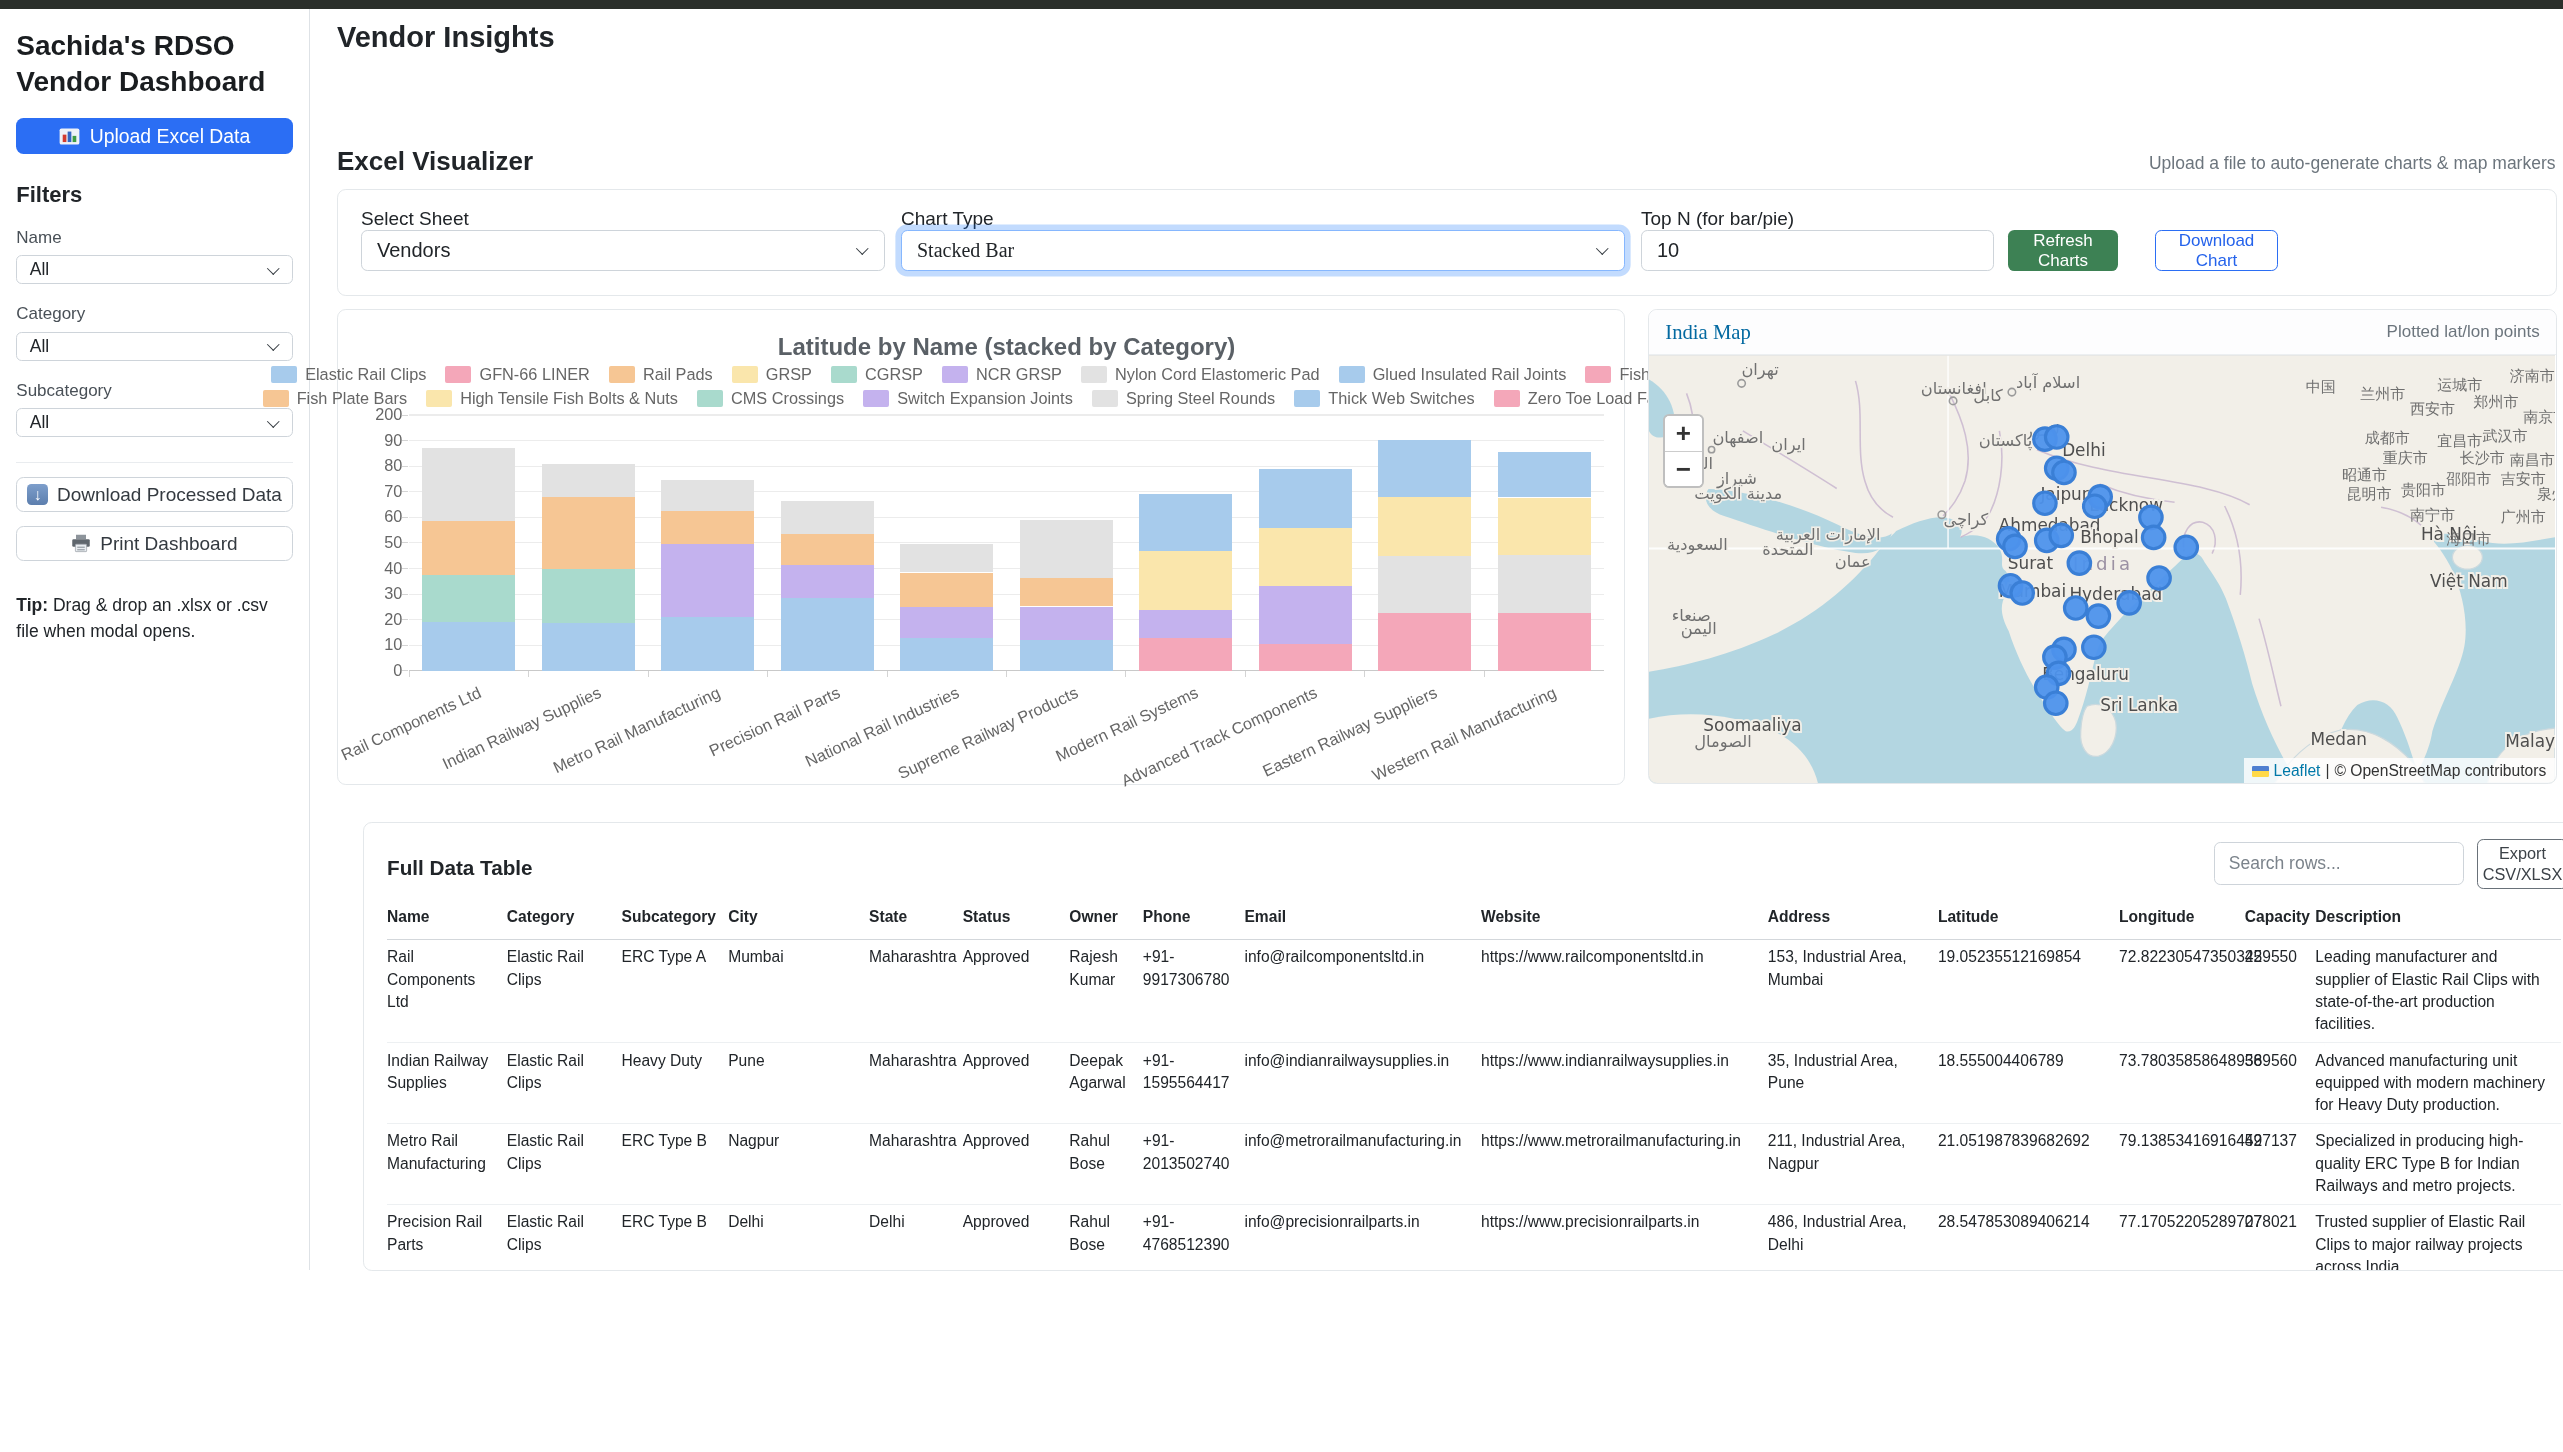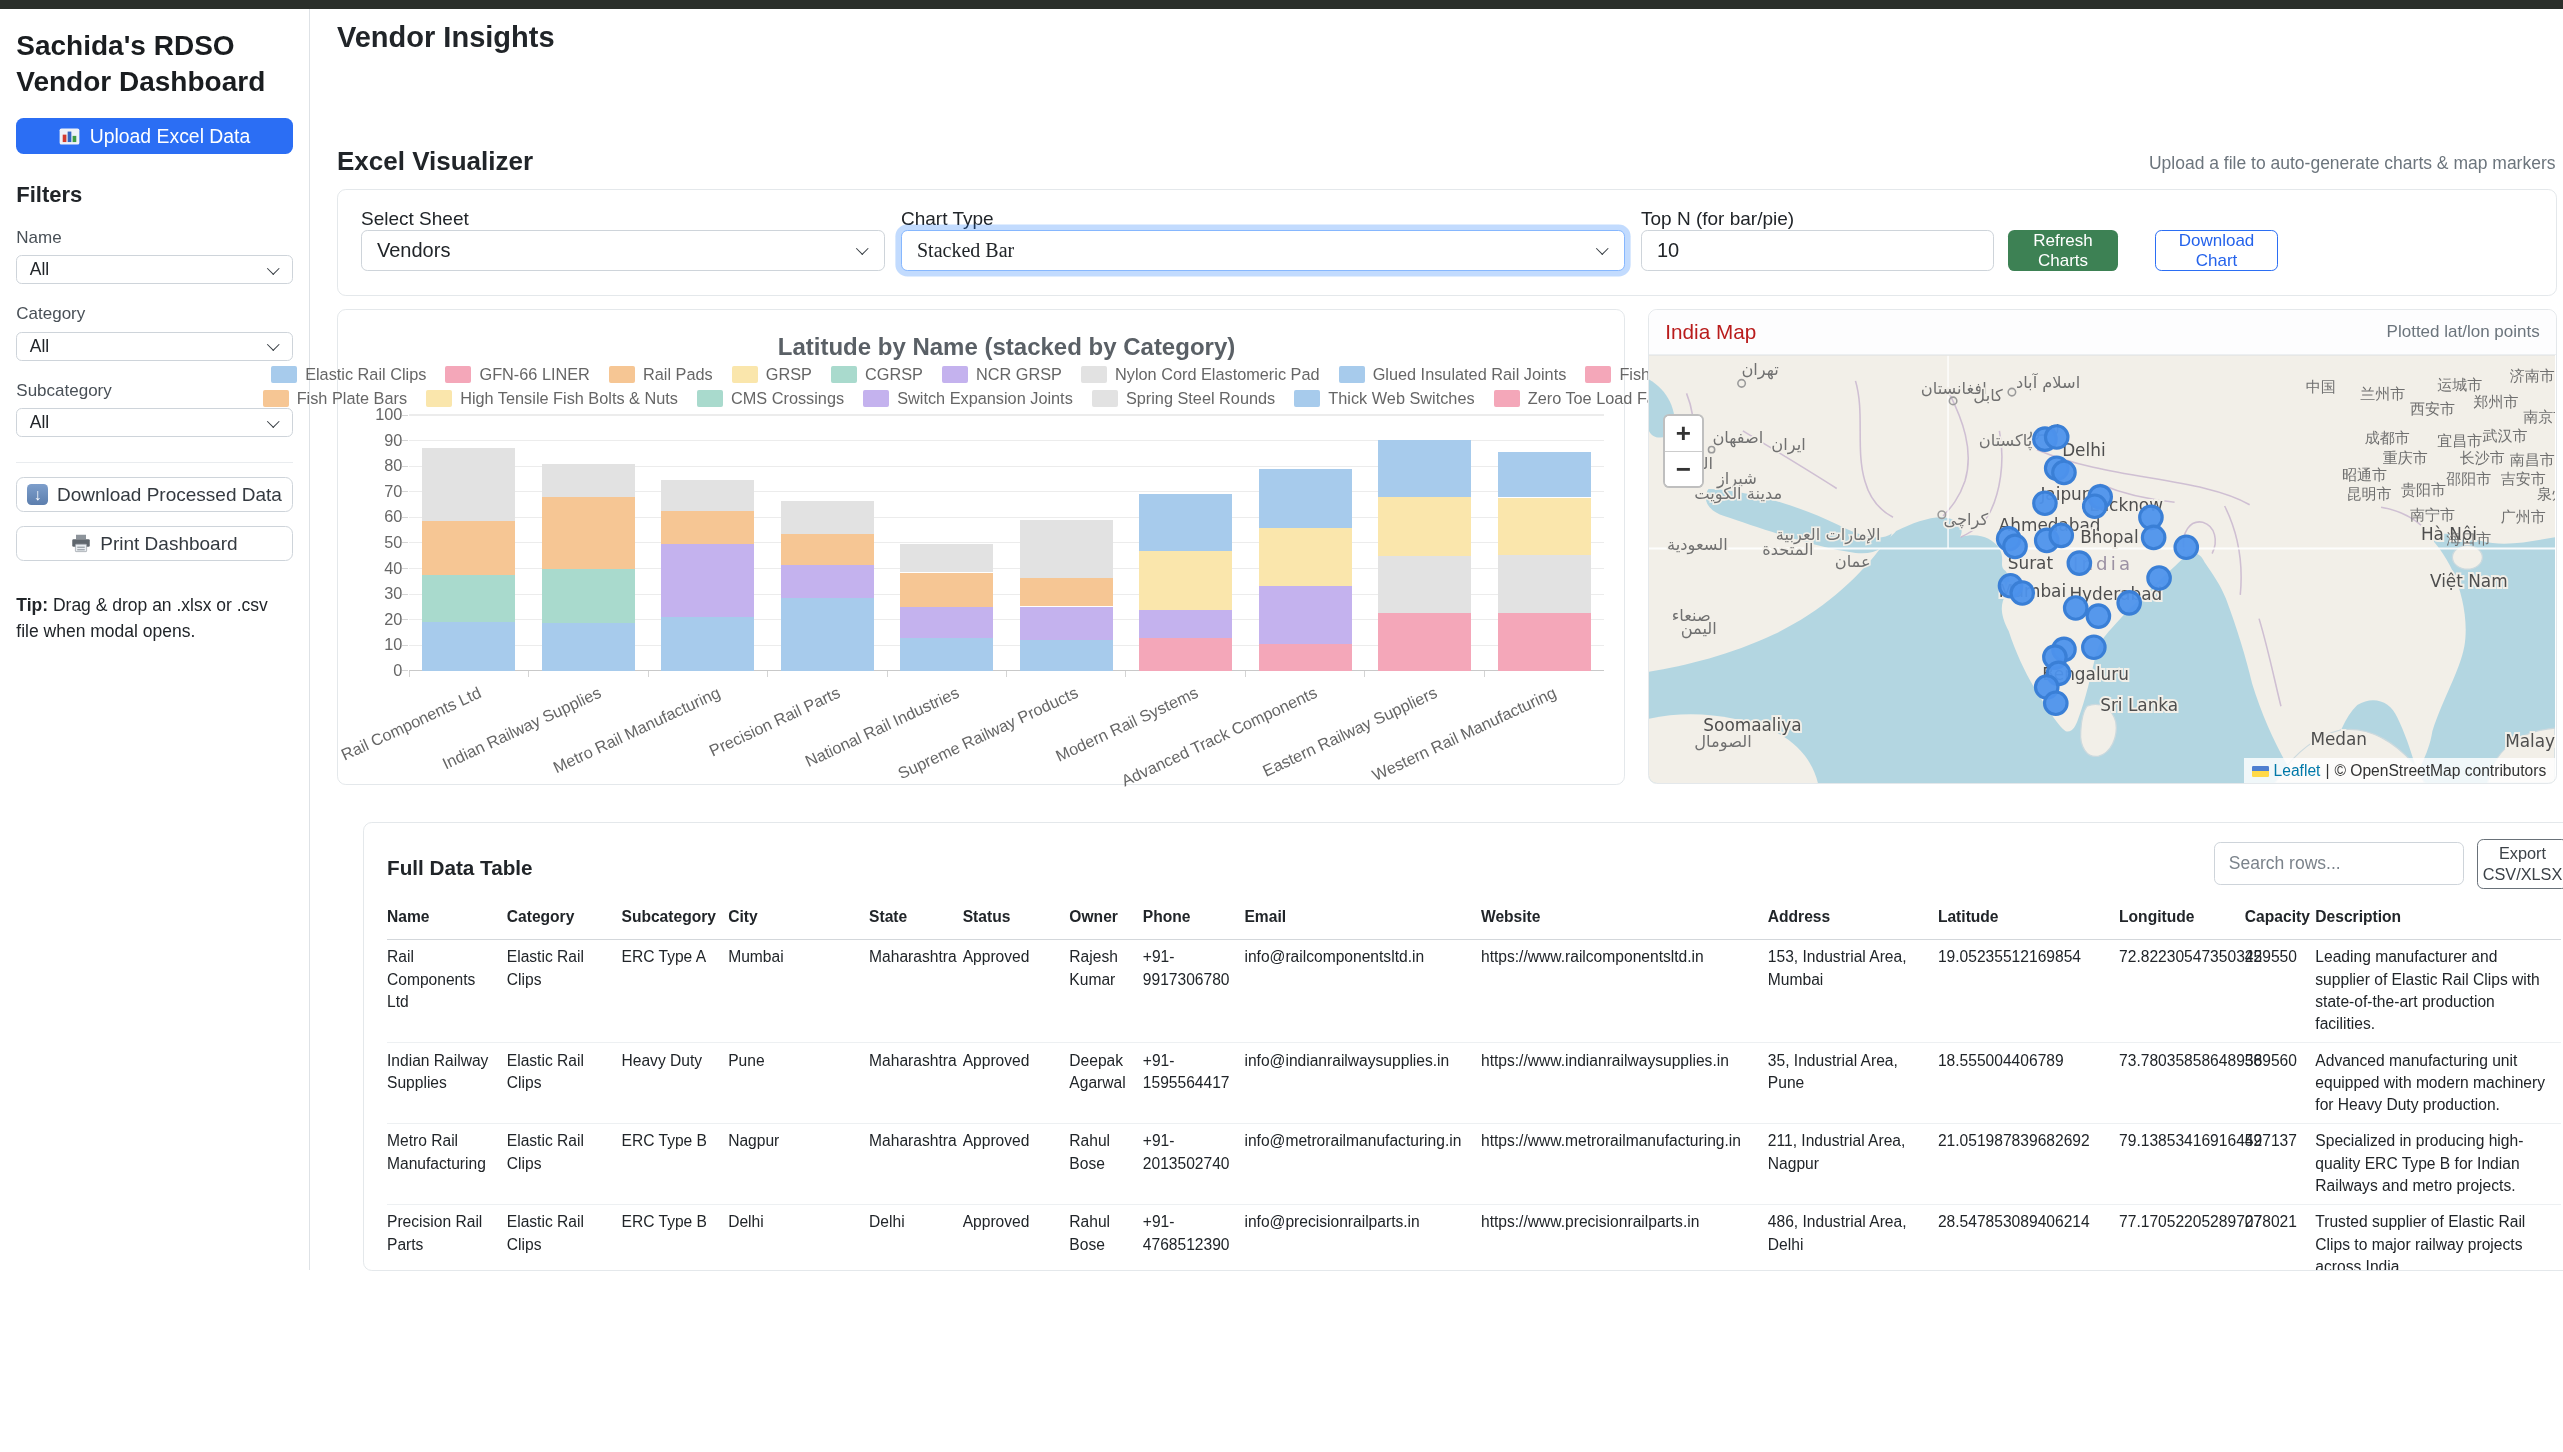--- a/index.html
+++ b/index.html
@@ -50,21 +50,21 @@
   .ytick { position:absolute; width:50px; text-align:right; font-size:16.3px; color:#666; }
   .ytickmark { position:absolute; width:6.3px; height:1.3px; background:#d4d4d4; }
   .xtickmark { position:absolute; width:1.3px; height:6.3px; background:#d4d4d4; }
   .bar { position:absolute; bottom:0; }
   .seg { position:absolute; left:0; width:100%; }
   .xlabel { position:absolute; width:263px; text-align:right; font-size:16.3px; color:#666; transform:rotate(-25deg); transform-origin:100% 0; white-space:nowrap; }
 
   
   .card-map { left:1648px; top:309px; width:909px; height:475px; overflow:hidden; }
   .map-header { position:absolute; left:0; top:0; width:100%; height:45px; background:#fdfdfe; border-bottom:1.3px solid #eceff1; display:flex; align-items:center; justify-content:space-between; padding:0 16.3px; border-radius:7.5px 7.5px 0 0; }
-  .map-title { font-size:20.7px; font-weight:500; color:#b91c1c; }
+  .map-title { font-size:20.7px; font-weight:500; color:#0369a1;font-family:Liberation Serif, serif; }
   .map-note { font-size:17px; color:#6c757d; }
   .map-body { position:absolute; left:0; top:45px; width:906px; height:429px; background:#e5e5e5; }
   .map-body svg text { font-family:"DejaVu Sans", sans-serif; }
   .lbl-city { font-size:27px; fill:#4e4e4e; paint-order:stroke; stroke:#f2efe8; stroke-width:6px; }
   .lbl-ar { font-size:26px; fill:#707070; paint-order:stroke; stroke:#f2efe8; stroke-width:5px; }
   .lbl-zh { font-size:24px; fill:#6f6f6f; }
   .lbl-country { font-size:29px; fill:#9b91a3; letter-spacing:5px; }
   .zoomctl { position:absolute; left:13.8px; top:59px; width:41px; border:2.5px solid rgba(0,0,0,.25); border-radius:6.3px; overflow:hidden; background:#fff; }
   .zoombtn { width:100%; height:35px; background:#fff; border:none; font-size:26px; font-weight:700; color:#333; line-height:33px; text-align:center; font-family:inherit; }
   .zoombtn + .zoombtn { border-top:1.3px solid #ccc; }
@@ -355,21 +355,21 @@
         <div class="ytick" style="left: 14.4px; top: 223px; position: absolute;">50</div>
         <div class="ytickmark" style="position: absolute; left: 64px; top: 232px;"></div>
         <div class="ytick" style="left: 14.4px; top: 197px; position: absolute;">60</div>
         <div class="ytickmark" style="position: absolute; left: 64px; top: 207px;"></div>
         <div class="ytick" style="left: 14.4px; top: 172px; position: absolute;">70</div>
         <div class="ytickmark" style="position: absolute; left: 64px; top: 181px;"></div>
         <div class="ytick" style="left: 14.4px; top: 146px; position: absolute;">80</div>
         <div class="ytickmark" style="position: absolute; left: 64px; top: 156px;"></div>
         <div class="ytick" style="left: 14.4px; top: 121px; position: absolute;">90</div>
         <div class="ytickmark" style="position: absolute; left: 64px; top: 130px;"></div>
-        <div class="ytick" style="left: 14.4px; top: 95px; position: absolute;">100</div>
+        <div class="ytick" style="left: 14.4px; top: 95px; position: absolute;">200</div>
         <div class="ytickmark" style="position: absolute; left: 64px; top: 105px;"></div>
       </div>
   </div>
 
   <div class="card card-map">
     <div class="map-header">
       <span class="map-title">India Map</span>
       <span class="map-note">Plotted lat/lon points</span>
     </div>
     <div class="map-body">

